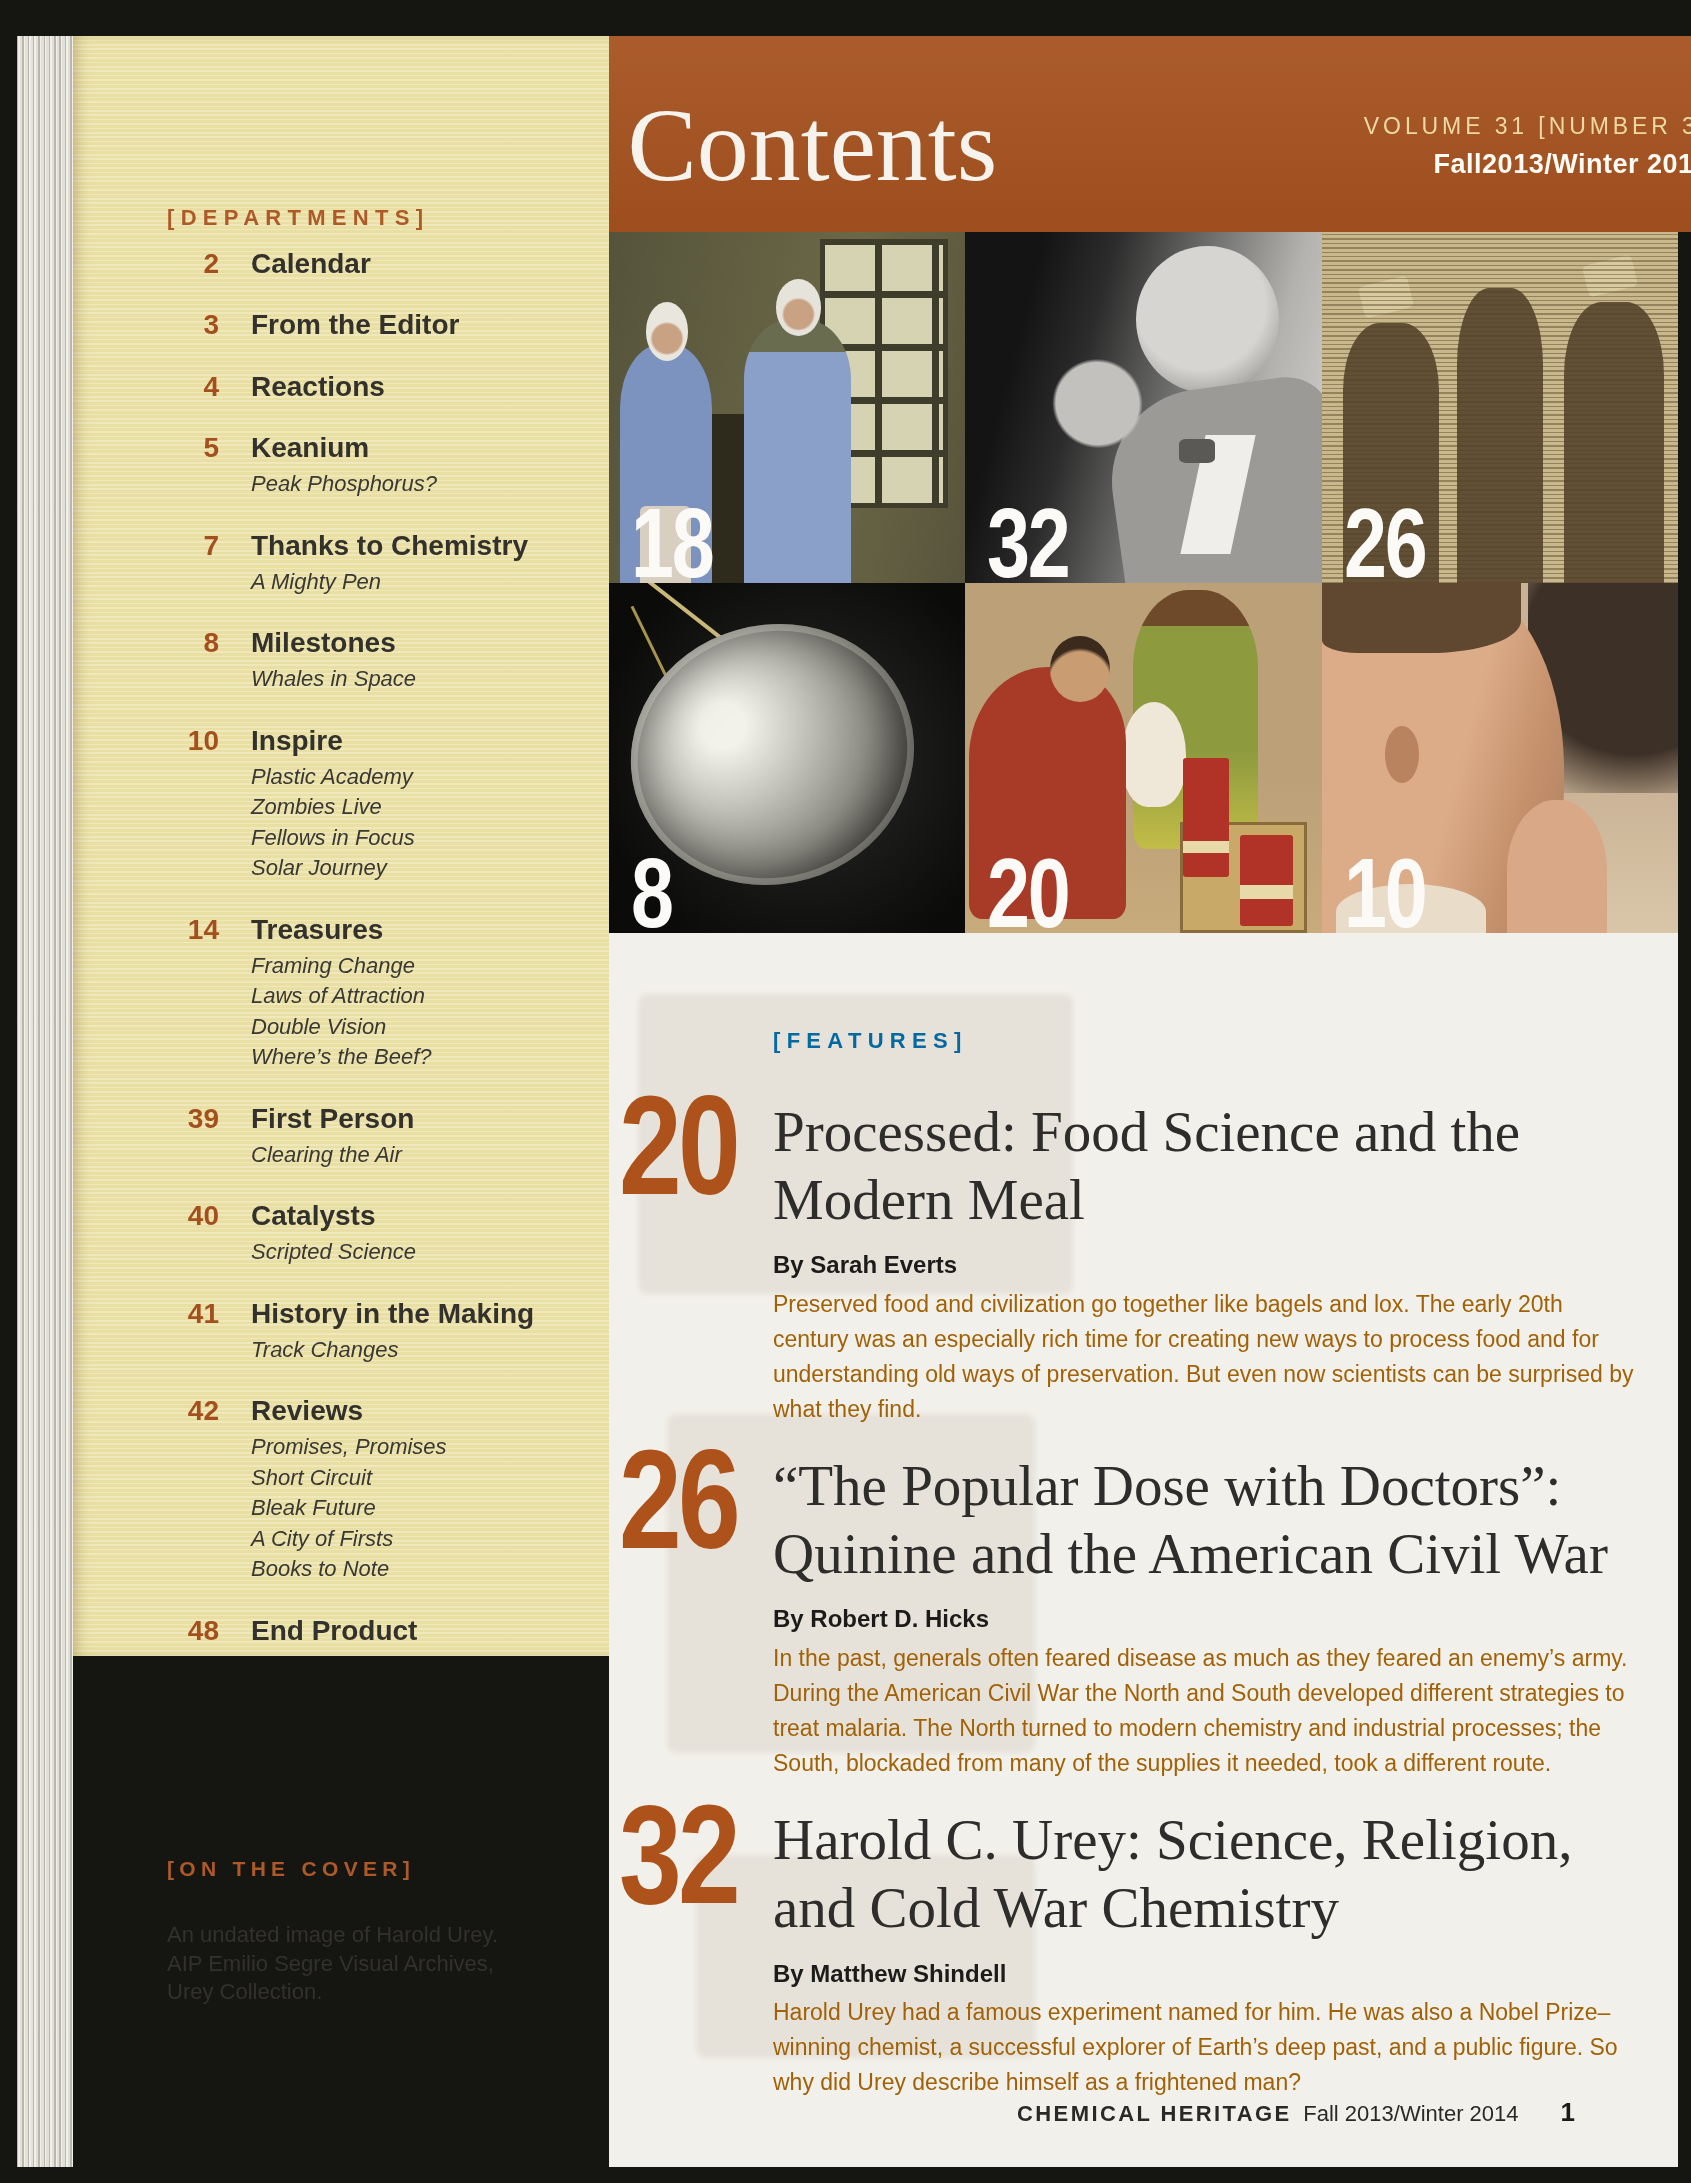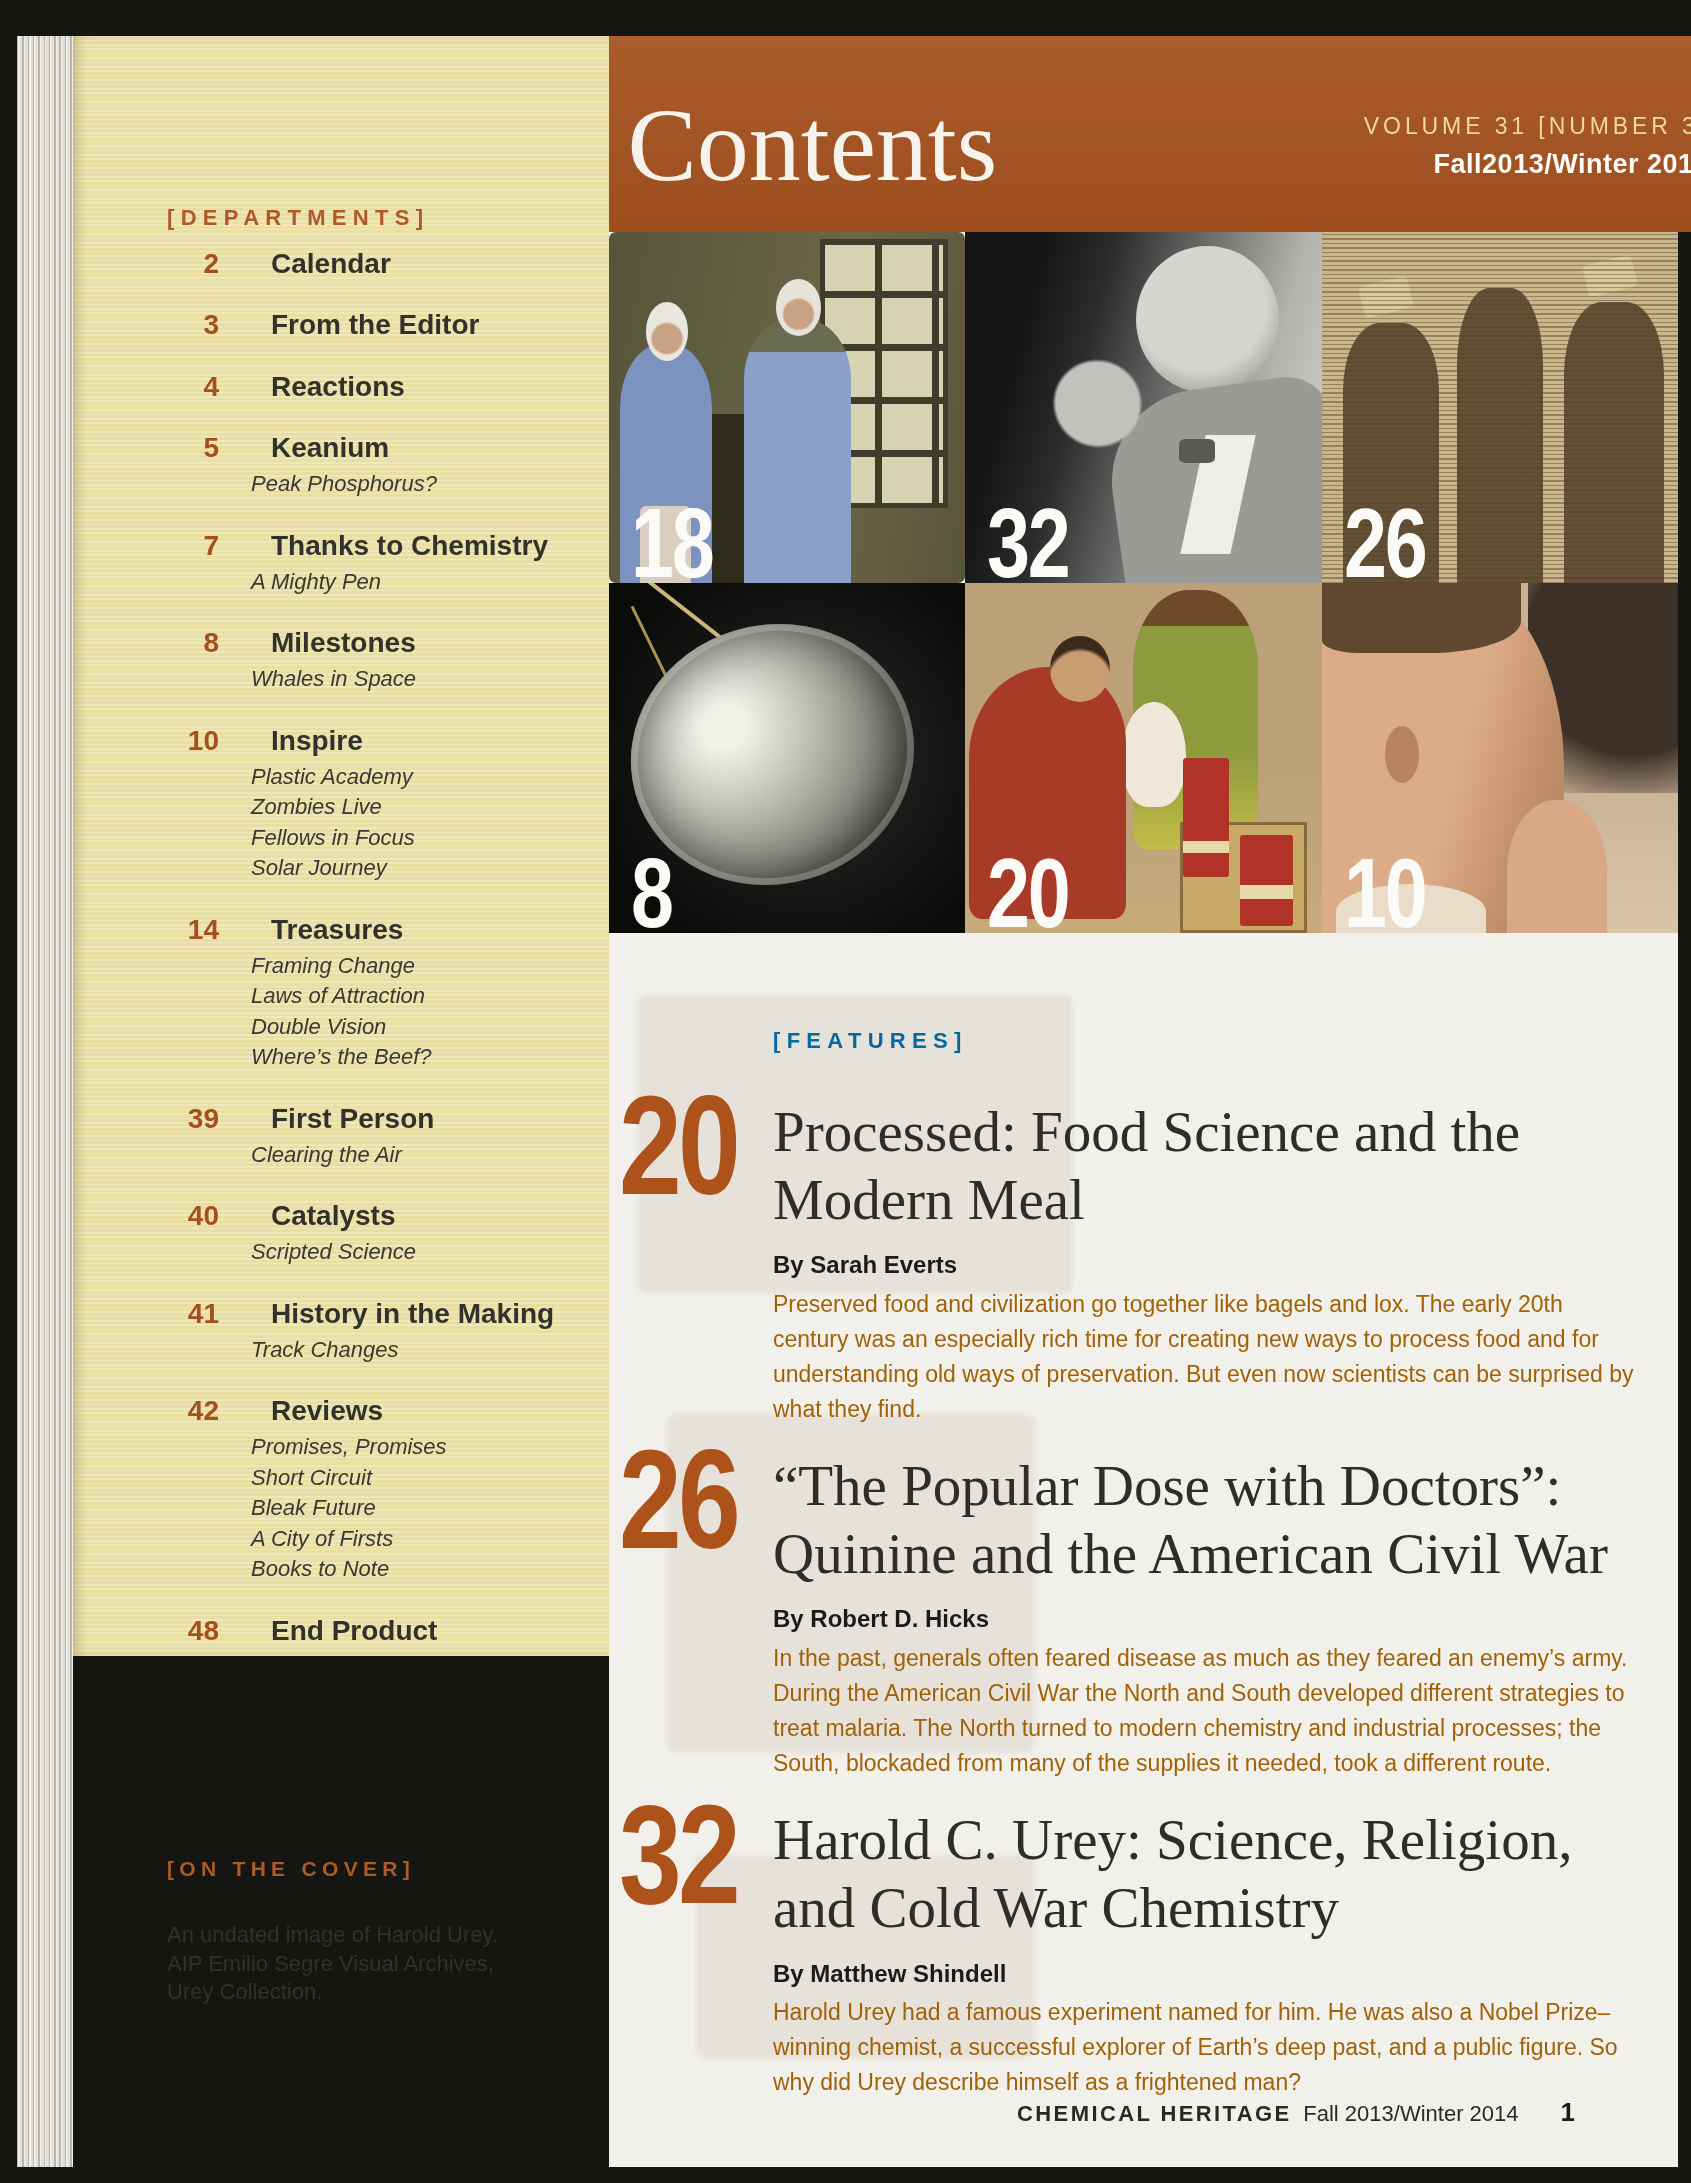--- a/index.html
+++ b/index.html
@@ -12,21 +12,21 @@
   
   .sidebar{position:absolute;left:73px;top:36px;width:537px;height:1620px;background:#e9dfa3;
     background-image:repeating-linear-gradient(0deg,rgba(255,255,255,.28) 0 1.5px,transparent 1.5px 4.4px);
     box-shadow:inset 8.7px 0 14.5px -6.8px rgba(120,100,50,.45);}
   .dept-label{position:absolute;left:94px;top:169px;color:#ad5a28;font-size:22px;font-weight:700;letter-spacing:6.3px;}
   .dept-list{position:absolute;left:39px;top:206px;right:14.5px;}
   .dept{display:flex;margin-bottom:18.4px;}
   .dept.has-subs{margin-bottom:24px;}
   .dnum{width:107px;text-align:right;color:#a34f1e;font-size:28px;font-weight:700;line-height:43px;flex:none;}
   .dbody{margin-left:32px;}
-  .dtitle{color:#33312c;font-size:28px;font-weight:700;line-height:43px;margin-left:20px;}
+  .dtitle{color:#33312c;font-size:28px;font-weight:700;line-height:43px;}
   .dsub{color:#3a3833;font-size:22px;line-height:30.5px;font-style:italic;}
   .cover{position:absolute;left:94px;top:1821px;width:435px;}
   .cover-label{color:#ad5a28;font-size:21px;font-weight:700;letter-spacing:5.3px;margin-bottom:40px;}
   .cover-line{color:#33312c;font-size:22px;line-height:28.5px;}
 
   
   .main{position:absolute;left:609px;top:36px;width:1069px;height:2131px;background:#f2f0ea;}
 
   
   .masthead{position:absolute;left:0;top:0;width:1202px;height:196px;background:#a6521f;
@@ -35,21 +35,21 @@
   .vol-block{position:absolute;right:102px;top:77px;text-align:right;}
   .vol-line{color:#efd9a2;font-size:23px;letter-spacing:3.9px;font-weight:400;}
   .issue-line{color:#fdfbf6;font-size:27px;font-weight:700;margin-top:8.7px;letter-spacing:0.5px;}
 
   
   .grid{position:absolute;left:0;top:196px;width:1069px;height:701px;display:grid;grid-template-columns:repeat(3,1fr);grid-template-rows:repeat(2,1fr);}
   .tile{position:relative;overflow:hidden;}
   .tile-num{position:absolute;left:22px;bottom:0px;color:#fbfaf7;font-size:99px;font-weight:700;line-height:80px;transform:scaleX(.78);transform-origin:left bottom;letter-spacing:-2.9px;}
 
   
-  .t1{background:linear-gradient(100deg,#55533a,#6b6847 60%,#57543c);border-radius:7px;}
+  .t1{background:linear-gradient(100deg,#55533a,#6b6847 60%,#57543c);}
   .t1 .win{position:absolute;right:5%;top:2%;width:33%;height:74%;background:#d6d3b2;border:5.8px solid #3e3d2c;
     background-image:repeating-linear-gradient(0deg,transparent 0 46px,#3e3d2c 46px 53px),repeating-linear-gradient(90deg,transparent 0 50px,#3e3d2c 50px 57px);}
   .t1 .dark{position:absolute;left:25%;bottom:0;width:15%;height:48%;background:#2e2b1d;}
   .t1 .man-a{position:absolute;left:3%;bottom:-2%;width:26%;height:70%;background:#7c92bf;border-radius:45% 45% 6% 6%/26% 26% 4% 4%;}
   .t1 .man-a::before{content:"";position:absolute;left:28%;top:-17%;width:46%;height:24%;background:radial-gradient(circle at 50% 62%,#c9a183 0 34%,#e9e6dd 40%);border-radius:50%;}
   .t1 .man-a::after{content:"";position:absolute;left:22%;bottom:0;width:55%;height:34%;background:#d9cfc0;border-radius:5.8px;}
   .t1 .man-b{position:absolute;left:38%;bottom:-2%;width:30%;height:77%;background:linear-gradient(180deg,#6a6c50 0 12%,#8aa0c8 12%);border-radius:42% 42% 4% 4%/22% 22% 3% 3%;}
   .t1 .man-b::before{content:"";position:absolute;left:30%;top:-15%;width:42%;height:21%;background:radial-gradient(circle at 50% 62%,#c9a183 0 34%,#e6e3da 40%);border-radius:50%;}
 
   

